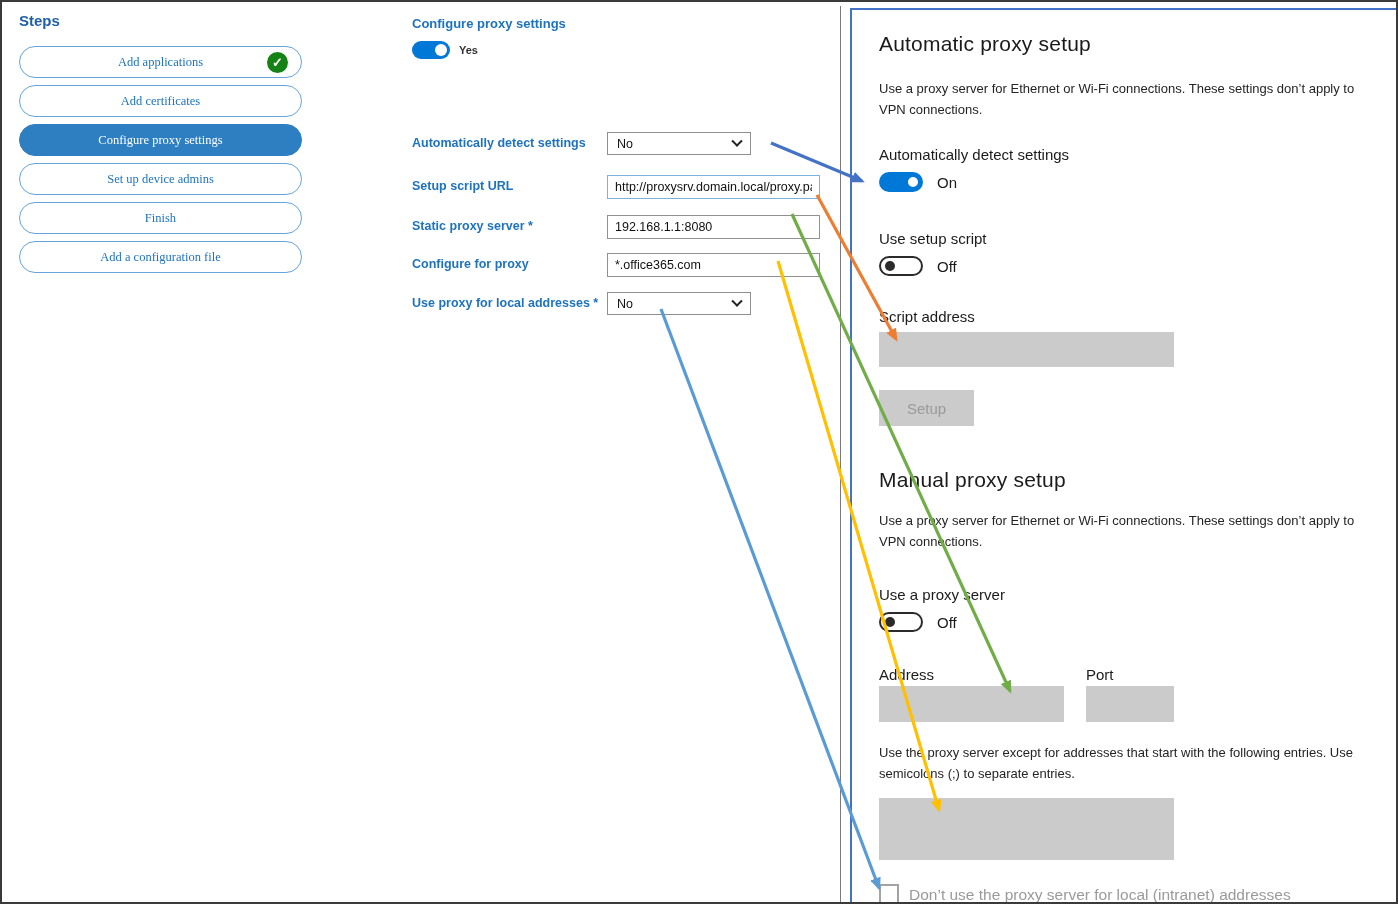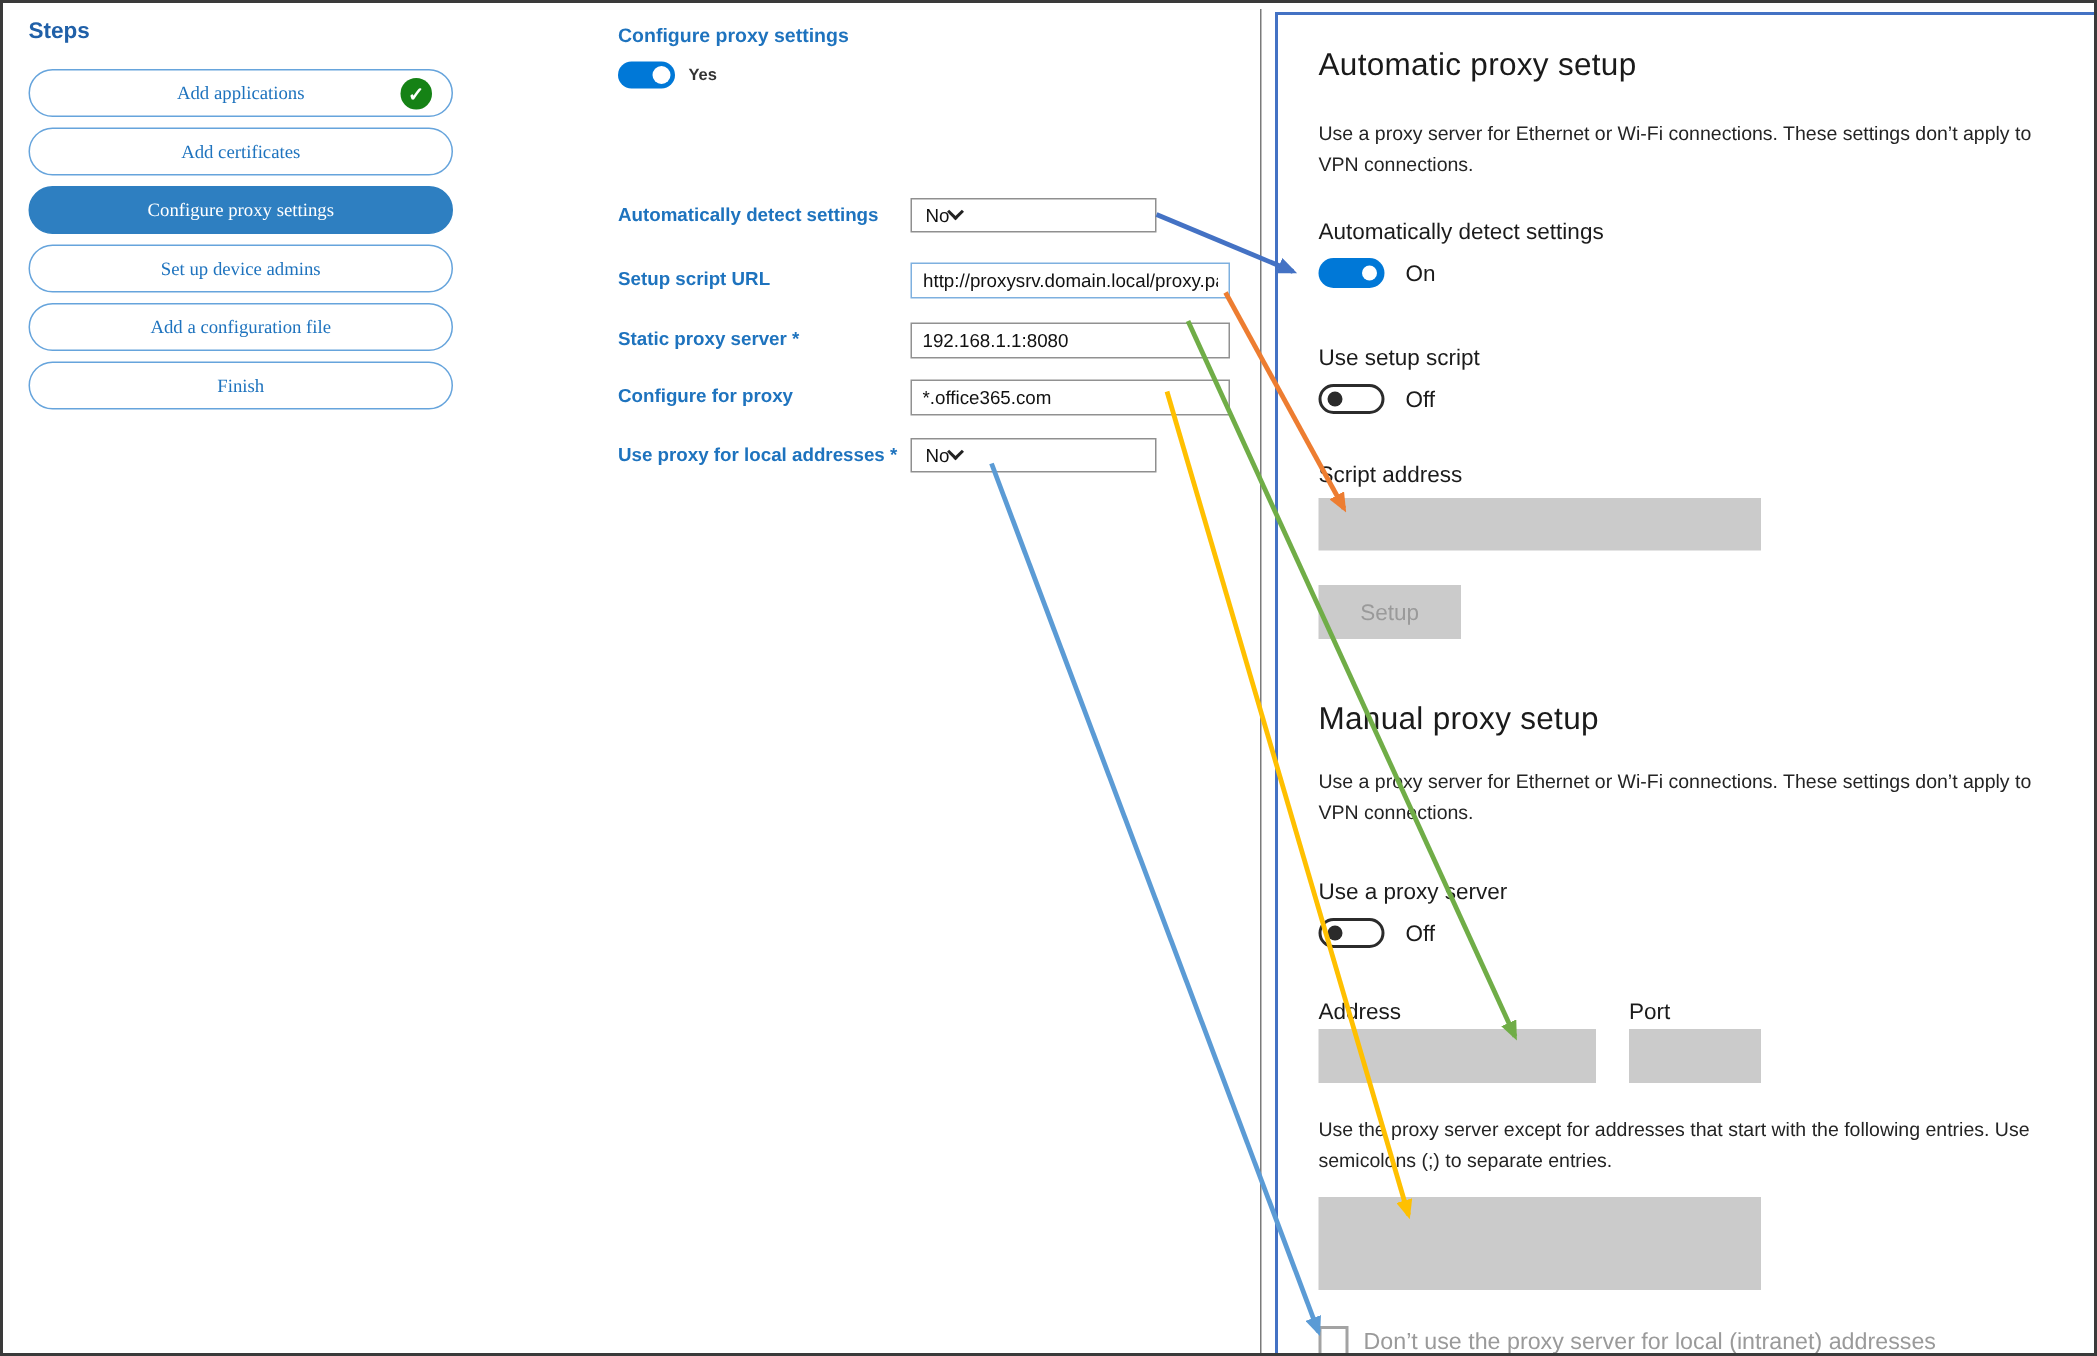--- a/index.html
+++ b/index.html
@@ -36,22 +36,22 @@
   }
   
   .form-title{position:absolute;left:410px;top:14px;font-size:13px;font-weight:700;color:var(--accent-blue);}
   .toggle-sm{position:absolute;left:410px;top:39px;width:38px;height:18px;border-radius:9px;background:var(--toggle-on);cursor:pointer;}
   .toggle-sm .knob{position:absolute;right:3px;top:3px;width:12px;height:12px;border-radius:50%;background:#fff;}
   .toggle-sm-label{position:absolute;left:457px;top:42px;font-size:11px;font-weight:700;color:#333;}
   .form-row{position:absolute;left:410px;height:24px;}
   .form-label{position:absolute;left:0;top:4px;width:190px;font-size:12.5px;font-weight:700;color:var(--accent-blue);}
   .ctl{position:absolute;left:195px;top:0;}
   .select-box{
-    width:164px;height:23px;border:1px solid #8f8f8f;background:#fff;
-    display:flex;align-items:center;padding:0 9px;
+    width:144px;height:23px;border:1px solid #8f8f8f;background:#fff;
+    display:flex;align-items:center;justify-content:space-between;padding:0 9px;
     font-size:12.5px;color:#111;cursor:pointer;
   }
   .chevron{width:8px;height:8px;border-right:2px solid #222;border-bottom:2px solid #222;transform:rotate(45deg) translate(-2px,-2px);}
   .text-input{
     width:213px;height:24px;border:1px solid #919191;padding:0 7px;
     font-size:12.5px;color:#111;font-family:"Liberation Sans",sans-serif;background:#fff;
   }
   .text-input.focused{border:1px solid #7EB0DF;}
   
   .divider{position:absolute;left:838px;top:4px;bottom:0;width:1px;background:#7a7a7a;}
@@ -90,24 +90,24 @@
     <div class="step-btn">
       <span>Add certificates</span>
     </div>
     <div class="step-btn active">
       <span>Configure proxy settings</span>
     </div>
     <div class="step-btn">
       <span>Set up device admins</span>
     </div>
     <div class="step-btn">
+      <span>Finish</span>
+    </div>
+    <div class="step-btn">
       <span>Add a configuration file</span>
-    </div>
-    <div class="step-btn">
-      <span>Finish</span>
     </div>
   </nav>
 
   <div class="form-title">Configure proxy settings</div>
   <div class="toggle-sm">
       <span class="knob"></span>
     </div>
   <div class="toggle-sm-label">Yes</div>
 
   <div class="form-row" style="top:130px;">

